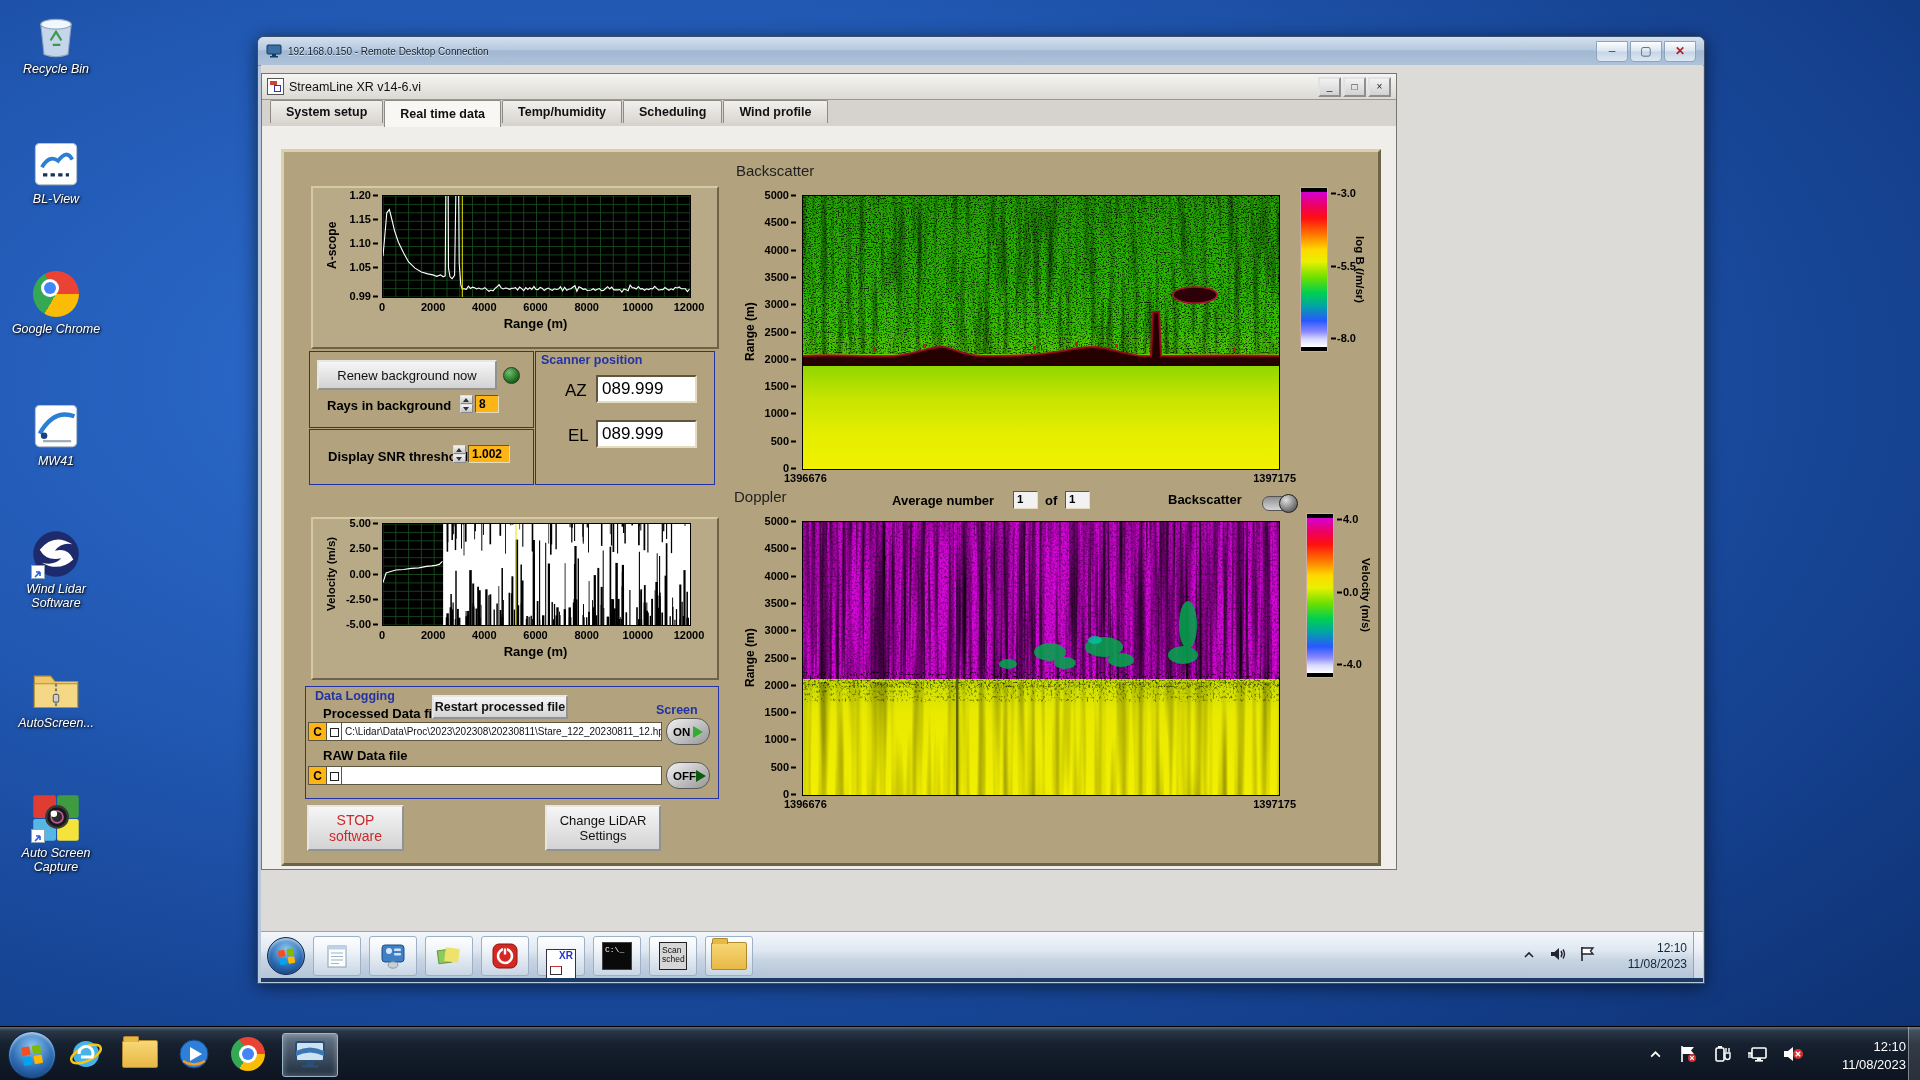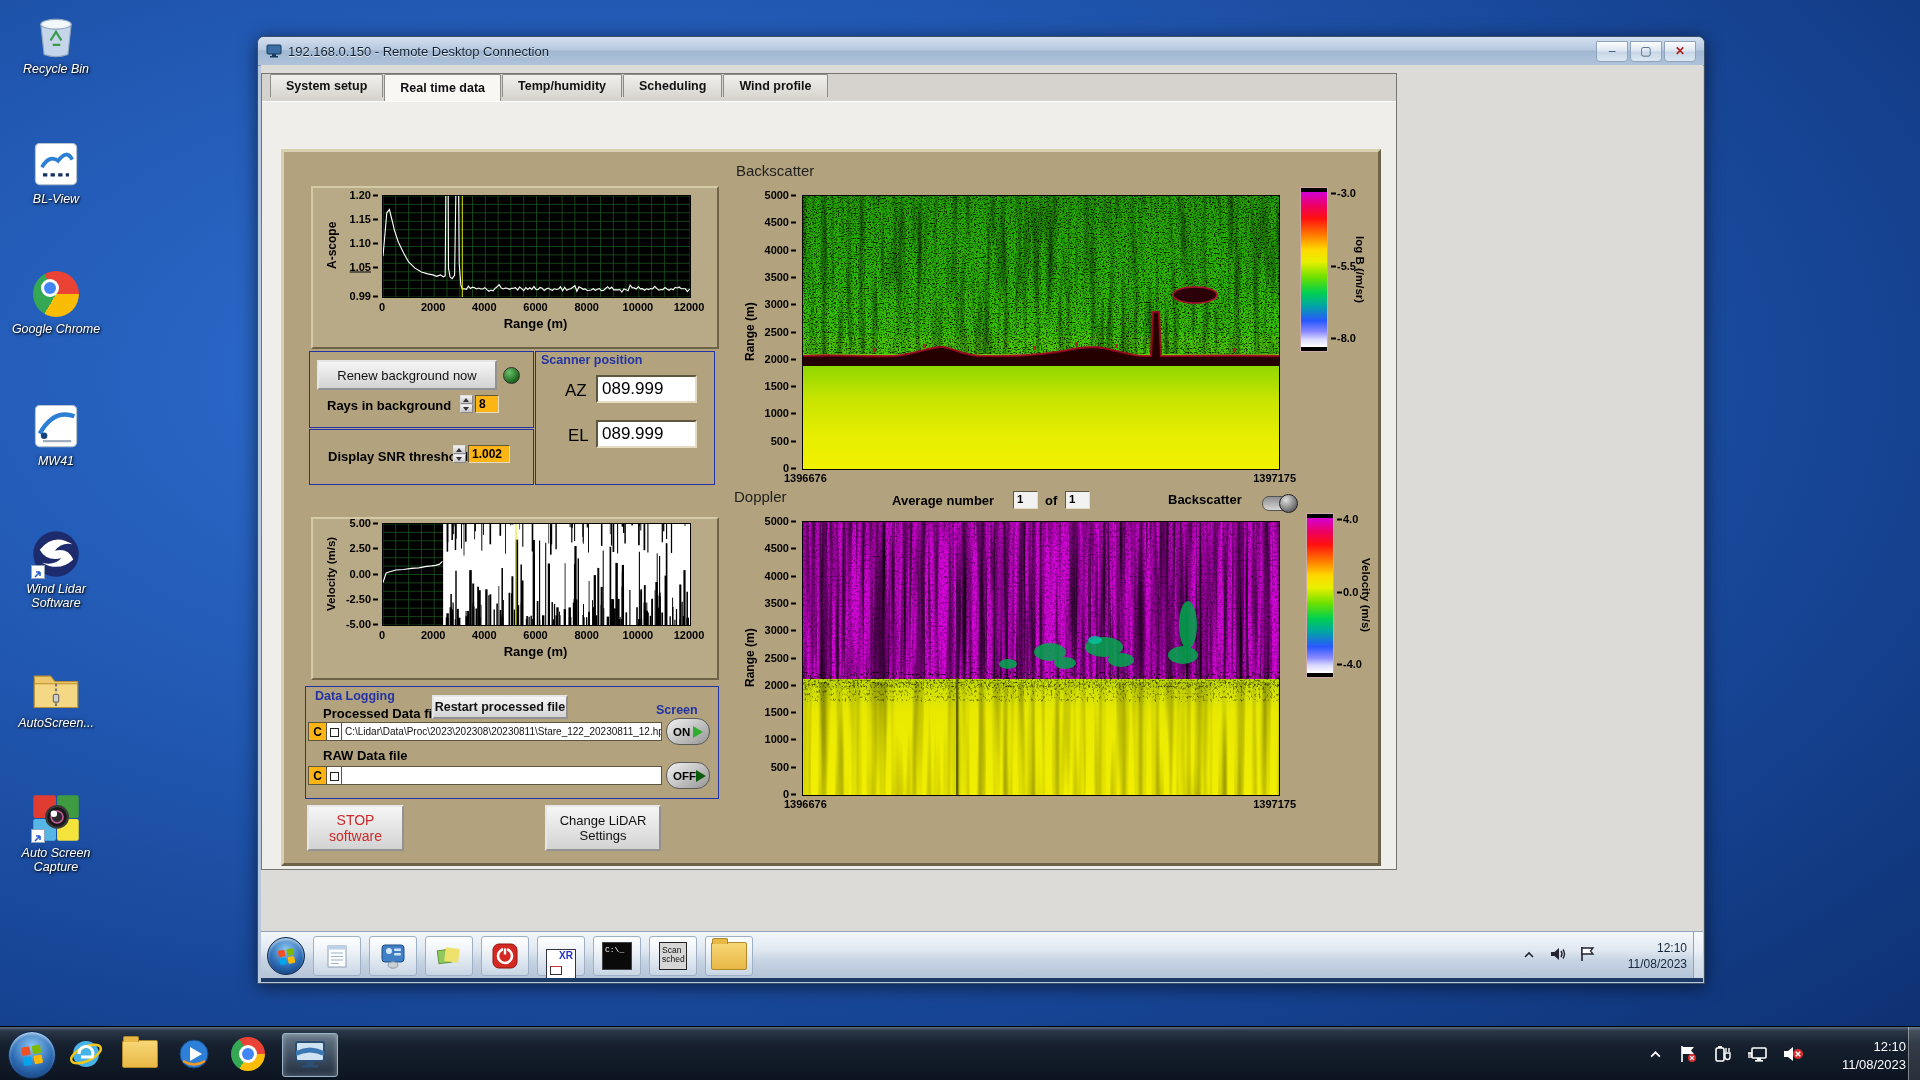--- a/index.html
+++ b/index.html
@@ -11,21 +11,21 @@
   .dicon .ic{width:52px;height:52px;margin:0 auto;position:relative;}
   .dicon .lbl{margin-top:2px;font-size:12.5px;line-height:1.15;text-shadow:1px 1px 2px rgba(0,0,0,.95),0 0 4px rgba(0,0,0,.6);}
   .sc{position:absolute;left:1px;bottom:1px;width:14px;height:14px;background:#fff;border:1px solid #8fa6bd;box-sizing:border-box;}
 
   
   #rdp-window{position:absolute;left:257px;top:36px;width:1448px;height:948px;
     background:#b7c7dc;border:1px solid #3d4f66;border-radius:7px 7px 0 0;
     box-shadow:0 3px 18px rgba(0,0,0,.55);box-sizing:border-box;}
   #rdp-title{height:28px;display:flex;align-items:center;padding:0 8px;border-radius:6px 6px 0 0;
     background:linear-gradient(180deg,#d4e0ef,#b6c9df 45%,#a2b8d2 50%,#aec2da);border-bottom:1px solid #7e94b0;}
-  #rdp-title .t{font-size:13px;color:#102030;margin-left:6px;text-shadow:0 1px 0 rgba(255,255,255,.7);flex:1;
+  #rdp-title .t{font-size:10px;color:#102030;margin-left:6px;text-shadow:0 1px 0 rgba(255,255,255,.7);flex:1;
     white-space:nowrap;overflow:hidden;}
   .capbtn{width:30px;height:19px;margin-left:2px;border:1px solid #8ea4bd;border-radius:0 0 4px 4px;
     background:linear-gradient(#fdfefe,#dbe5f0 48%,#c6d5e6 52%,#dde8f3);display:flex;align-items:center;justify-content:center;
     font-size:12px;color:#35506e;line-height:1;}
   .capbtn.close .g{color:#b02020;font-weight:bold;}
   #rdp-session{position:absolute;left:3px;top:28px;width:1442px;height:917px;background:#dcdbd8;overflow:hidden;}
 
   
   #lv-window{position:absolute;left:0;top:8px;width:1136px;height:797px;background:#f0eeea;border:1px solid #77756f;box-sizing:border-box;}
   #lv-title{height:25px;background:linear-gradient(180deg,#f6f5f3,#dcd9d3);border-bottom:1px solid #9a9890;
@@ -223,38 +223,48 @@
           <span class="g">▢</span>
         </span>
       <span class="capbtn close">
           <span class="g">✕</span>
         </span>
     </div>
 
     <div id="rdp-session">
 
       <div id="lv-window">
+        <div id="lv-title">
+          <span id="lv-vi-icon">
+              <i></i>
+              <em></em>
+            </span>
+          <span class="t">StreamLine XR v14-6.vi</span>
+          <span class="lvcap">_</span>
+          <span class="lvcap">□</span>
+          <span class="lvcap">×</span>
+        </div>
         <div id="tab-row">
             <div class="tab">System setup</div>
             <div class="tab active">Real time data</div>
             <div class="tab">Temp/humidity</div>
             <div class="tab">Scheduling</div>
             <div class="tab">Wind profile</div>
           </div>
 
         <div id="lv-page">
           <div id="panel">
 
             <div class="tanframe" style="left:27px;top:34px;width:404px;height:159px;"></div>
             <div class="vlabel" style="left:41px;top:43px;width:15px;height:101px;">A-scope</div>
             <div class="vticks" style="left:56px;top:43px;width:38px;height:101px;">
                 <span class="tick" style="top: 0%;">1.20</span>
                 <span class="tick" style="top: 23.8%;">1.15</span>
                 <span class="tick" style="top: 47.6%;">1.10</span>
-                <span class="tick" style="top: 71.4%; text-decoration: underline;">1.05</span>
+                <span class="tick" style="top: 71.4%;">1.05</span>
                 <span class="tick" style="top: 100%;">0.99</span>
               </div>
             <svg id="ascope-svg" class="plot" style="left:98px;top:43px;" width="307" height="101" viewBox="0 0 307 101">
                 <path d="M0.0,0V101M12.8,0V101M25.6,0V101M38.4,0V101M51.2,0V101M64.0,0V101M76.8,0V101M89.5,0V101M102.3,0V101M115.1,0V101M127.9,0V101M140.7,0V101M153.5,0V101M166.3,0V101M179.1,0V101M191.9,0V101M204.7,0V101M217.5,0V101M230.3,0V101M243.0,0V101M255.8,0V101M268.6,0V101M281.4,0V101M294.2,0V101M307.0,0V101M0,0.0H307M0,8.4H307M0,16.8H307M0,25.3H307M0,33.7H307M0,42.1H307M0,50.5H307M0,58.9H307M0,67.3H307M0,75.8H307M0,84.2H307M0,92.6H307M0,101.0H307" stroke="#1a531f" stroke-width="0.8" fill="none"></path>
                 <polyline points="0.0,60.1 1.5,43.3 3.8,16.8 6.4,13.5 9.0,24.0 11.5,34.6 15.4,46.2 20.5,56.8 25.6,65.9 32.0,72.1 38.4,76.0 44.8,77.9 49.9,78.9 53.7,80.3 57.6,78.9 60.1,80.8 62.2,79.8 63.2,-57.7 65.0,-57.7 65.5,72.1 67.0,80.8 69.1,82.7 71.6,79.4 73.7,-57.7 75.2,-57.7 76.2,67.3 77.8,89.0 79.3,92.9 81.4,92.9 83.4,93.3 85.4,90.2 87.5,92.5 89.5,91.1 91.6,91.7 93.6,92.9 95.7,92.0 97.7,93.0 99.8,93.0 101.8,91.6 103.9,93.7 105.9,95.3 108.0,94.0 110.0,94.9 112.1,92.3 114.1,90.8 116.1,88.6 118.2,91.9 120.2,92.9 122.3,92.1 124.3,92.2 126.4,93.3 128.4,92.4 130.5,92.2 132.5,91.7 134.6,94.0 136.6,91.1 138.7,92.6 140.7,94.7 142.8,91.6 144.8,93.4 146.8,91.7 148.9,93.4 150.9,90.5 153.0,93.4 155.0,93.6 157.1,91.4 159.1,92.2 161.2,94.5 163.2,93.0 165.3,92.1 167.3,93.5 169.4,94.3 171.4,92.8 173.5,93.5 175.5,93.0 177.5,90.8 179.6,94.8 181.6,91.3 183.7,94.2 185.7,93.2 187.8,92.8 189.8,91.2 191.9,89.7 193.9,95.2 196.0,90.7 198.0,91.7 200.1,93.3 202.1,92.9 204.2,94.5 206.2,94.3 208.2,94.0 210.3,92.7 212.3,94.3 214.4,93.3 216.4,92.6 218.5,94.7 220.5,94.4 222.6,92.5 224.6,90.7 226.7,92.9 228.7,91.0 230.8,93.9 232.8,93.8 234.9,93.9 236.9,93.5 238.9,96.0 241.0,93.0 243.0,93.8 245.1,94.7 247.1,89.1 249.2,91.7 251.2,91.9 253.3,93.1 255.3,90.7 257.4,92.9 259.4,92.6 261.5,94.2 263.5,92.8 265.6,93.6 267.6,92.5 269.6,92.9 271.7,90.3 273.7,92.4 275.8,94.2 277.8,93.5 279.9,93.6 281.9,91.5 284.0,93.0 286.0,94.3 288.1,92.8 290.1,93.8 292.2,91.3 294.2,92.0 296.3,91.0 298.3,92.8 300.3,92.7 302.4,92.8 304.4,95.5 306.5,93.0" fill="none" stroke="#fff" stroke-width="1.1"></polyline>
                 <path d="M79.3,0V101" stroke="#e6e600" stroke-width="1"></path>
               </svg>
             <div class="hticks" style="left:98px;top:148px;width:307px;height:12px;">
                 <span class="tick" style="left: 0%;">0</span>
                 <span class="tick" style="left: 16.6667%;">2000</span>

